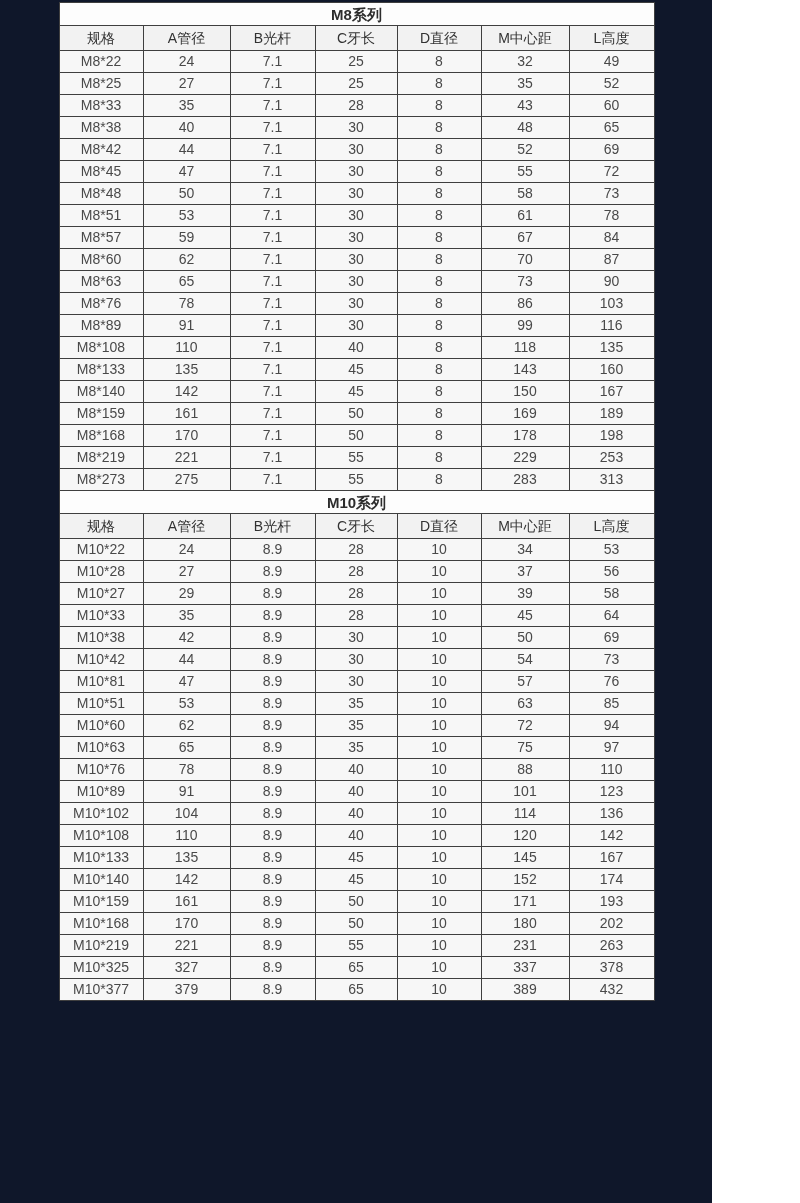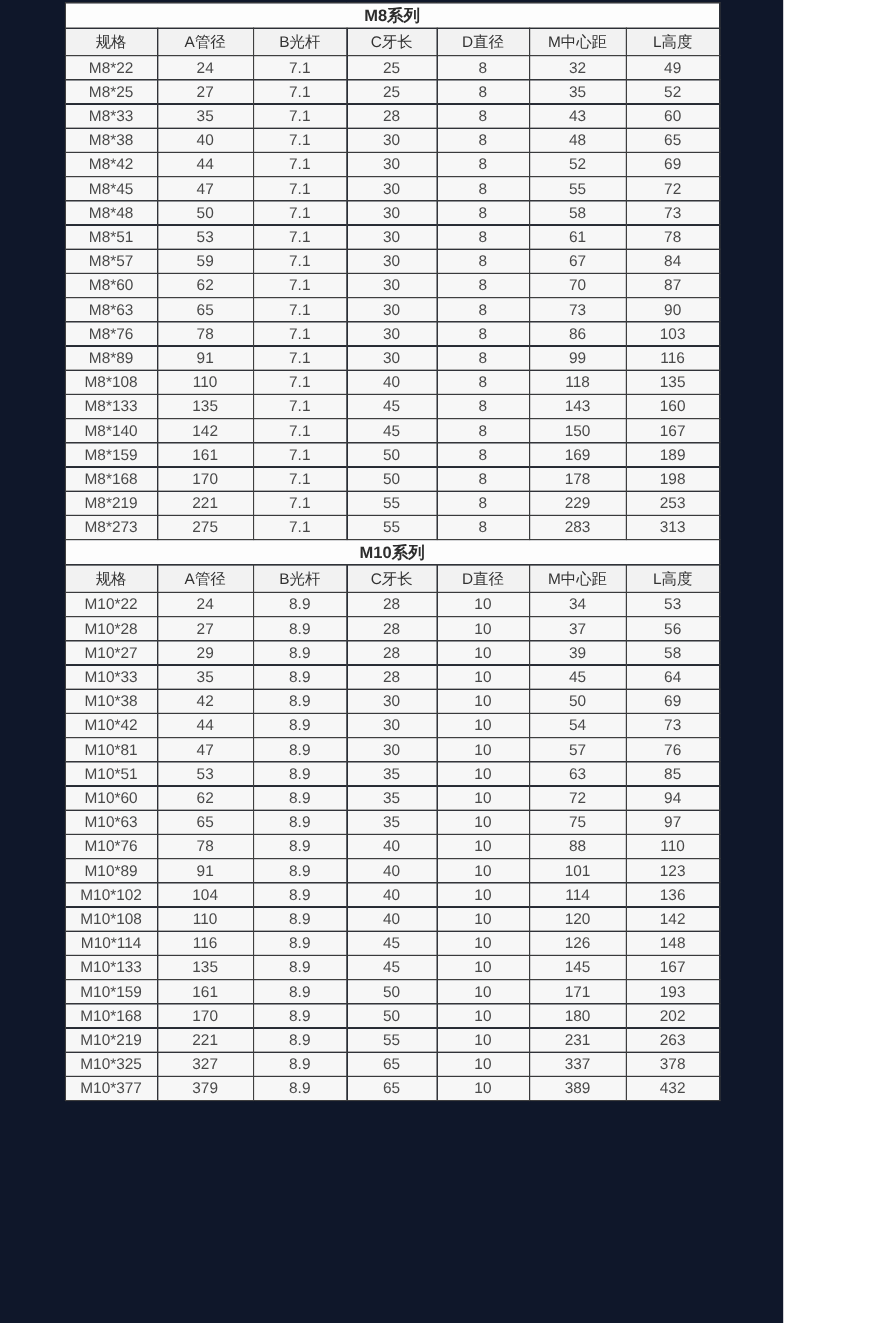--- a/index.html
+++ b/index.html
@@ -392,36 +392,36 @@
           <tr>
             <td>M10*108</td>
             <td>110</td>
             <td>8.9</td>
             <td>40</td>
             <td>10</td>
             <td>120</td>
             <td>142</td>
           </tr>
           <tr>
-            <td>M10*114</td>
-            <td>116</td>
-            <td>8.9</td>
-            <td>45</td>
-            <td>10</td>
-            <td>126</td>
-            <td>148</td>
-          </tr>
-          <tr>
             <td>M10*133</td>
             <td>135</td>
             <td>8.9</td>
             <td>45</td>
             <td>10</td>
             <td>145</td>
             <td>167</td>
+          </tr>
+          <tr>
+            <td>M10*140</td>
+            <td>142</td>
+            <td>8.9</td>
+            <td>45</td>
+            <td>10</td>
+            <td>152</td>
+            <td>174</td>
           </tr>
           <tr>
             <td>M10*159</td>
             <td>161</td>
             <td>8.9</td>
             <td>50</td>
             <td>10</td>
             <td>171</td>
             <td>193</td>
           </tr>

